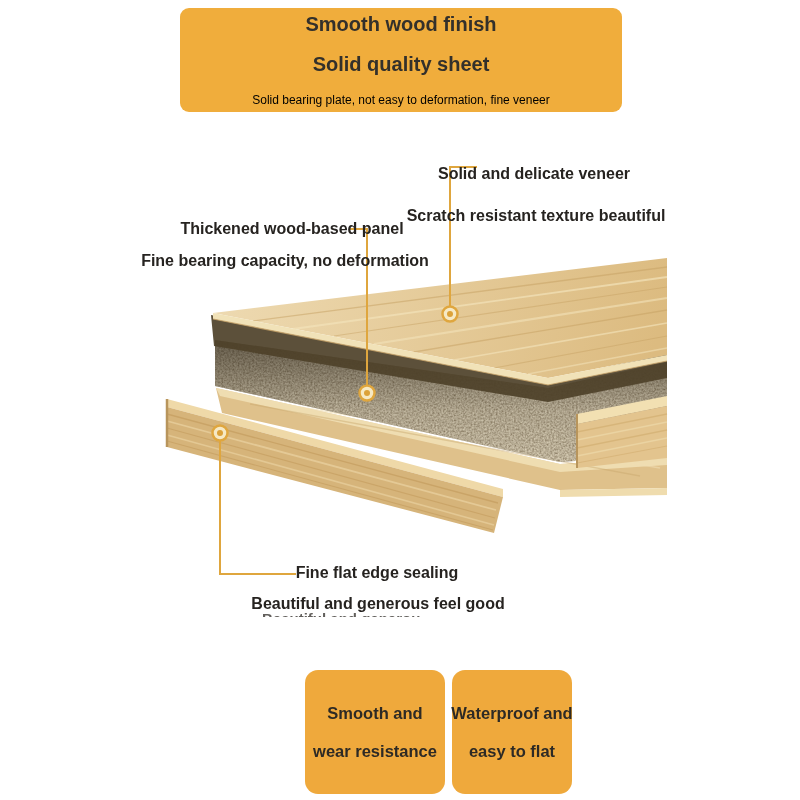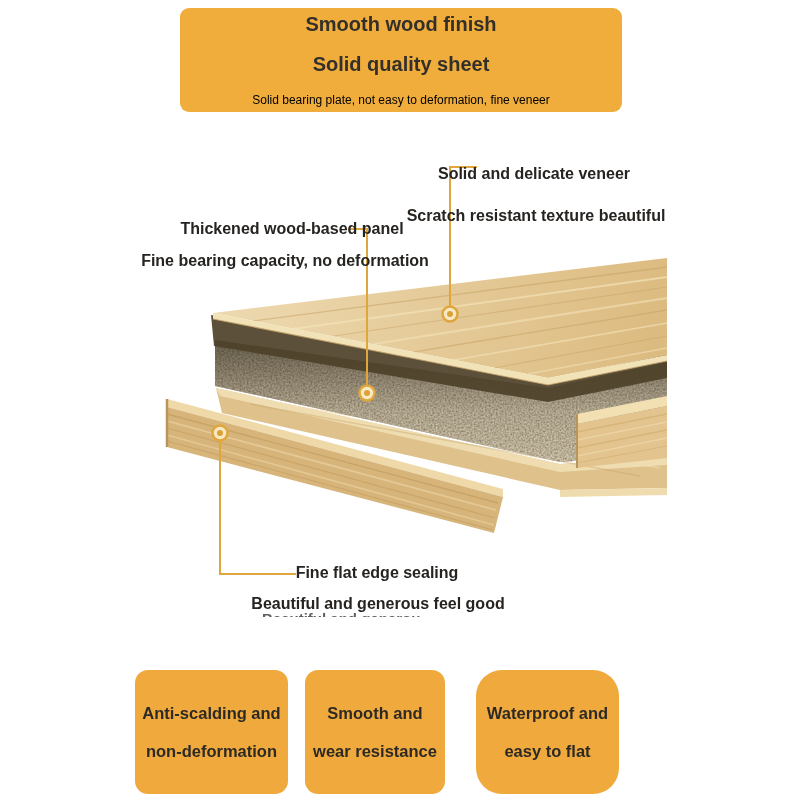--- a/index.html
+++ b/index.html
@@ -24,21 +24,21 @@
   
   .figure{position:absolute;left:100px;top:150px;width:580px;height:450px;}
 
   
   .feature{position:absolute;top:670px;height:124px;background:#EFA93C;border-radius:13px;
            display:flex;flex-direction:column;align-items:center;justify-content:center;
            gap:22px;}
   .feature .fl{font-size:16.5px;font-weight:bold;color:#2D2A25;line-height:1;white-space:nowrap;}
   .fb1{left:135px;width:153px;}
   .fb2{left:305px;width:140px;}
-  .fb3{left:476px;width:143px;border-radius:26px;}
+  .fb3{left:452px;width:120px;}
 </style>
 </head>
 <body>
 
 <div class="page">
 
   <div class="banner">
     <div class="h">Smooth wood finish</div>
     <div class="h">Solid quality sheet</div>
     <div class="sub">Solid bearing plate, not easy to deformation, fine veneer</div>
@@ -140,24 +140,20 @@
   <div class="ann" style="left:534px;top:166px;">Solid and delicate veneer</div>
   <div class="ann" style="left:536px;top:197px;margin-top:11px;">Scratch resistant texture beautiful</div>
 
   <div class="ann" style="left:285px;top:221px;margin-left:7px;">Thickened wood-based panel</div>
   <div class="ann" style="left:285px;top:253px;">Fine bearing capacity, no deformation</div>
 
   <div class="ann" style="left:377px;top:565px;">Fine flat edge sealing</div>
   <div class="ann" style="left:378px;top:596px;">Beautiful and generous feel good</div>
   <div class="remnant">Beautiful and generous feel good</div>
 
-  <div class="feature fb1">
-    <div class="fl">Anti-scalding and</div>
-    <div class="fl">non-deformation</div>
-  </div>
   <div class="feature fb2">
     <div class="fl">Smooth and</div>
     <div class="fl">wear resistance</div>
   </div>
   <div class="feature fb3">
     <div class="fl">Waterproof and</div>
     <div class="fl">easy to flat</div>
   </div>
 
 </div>

